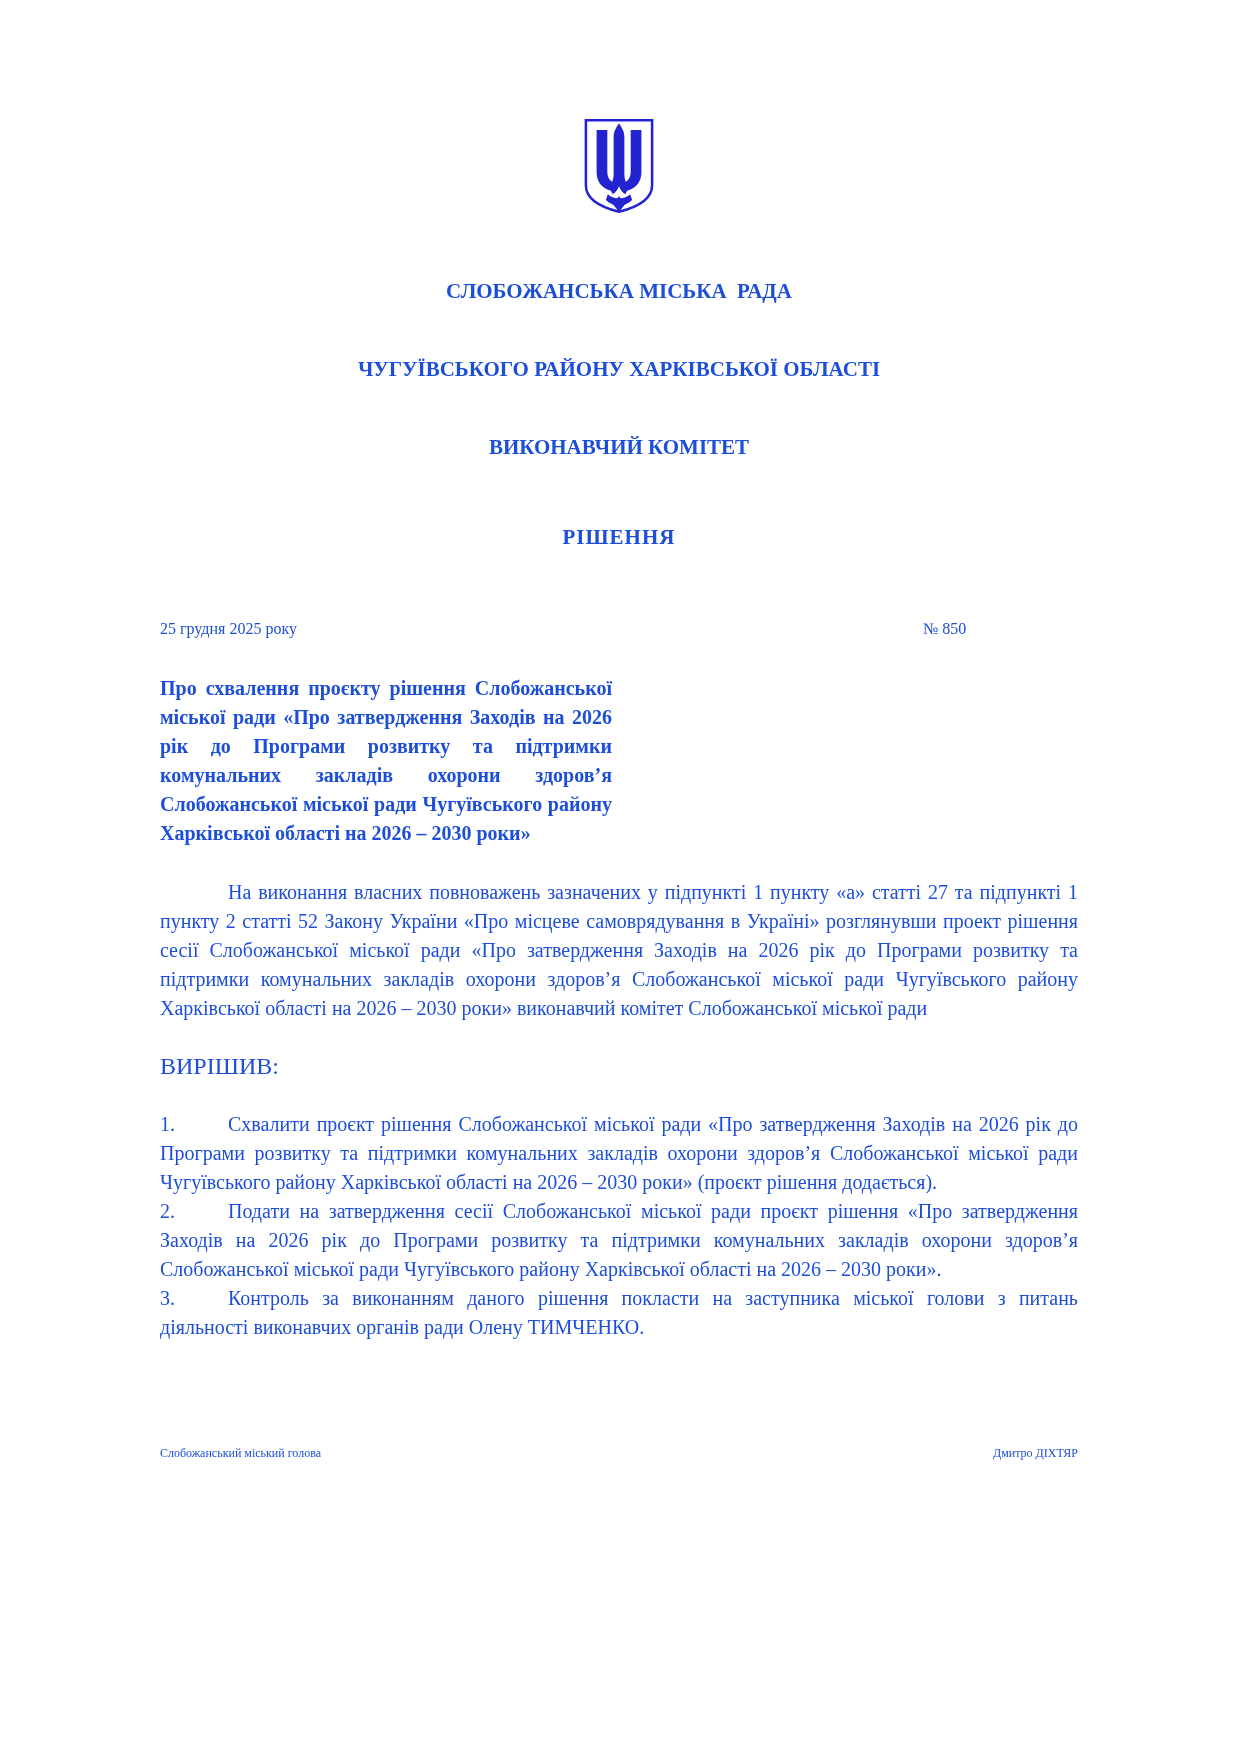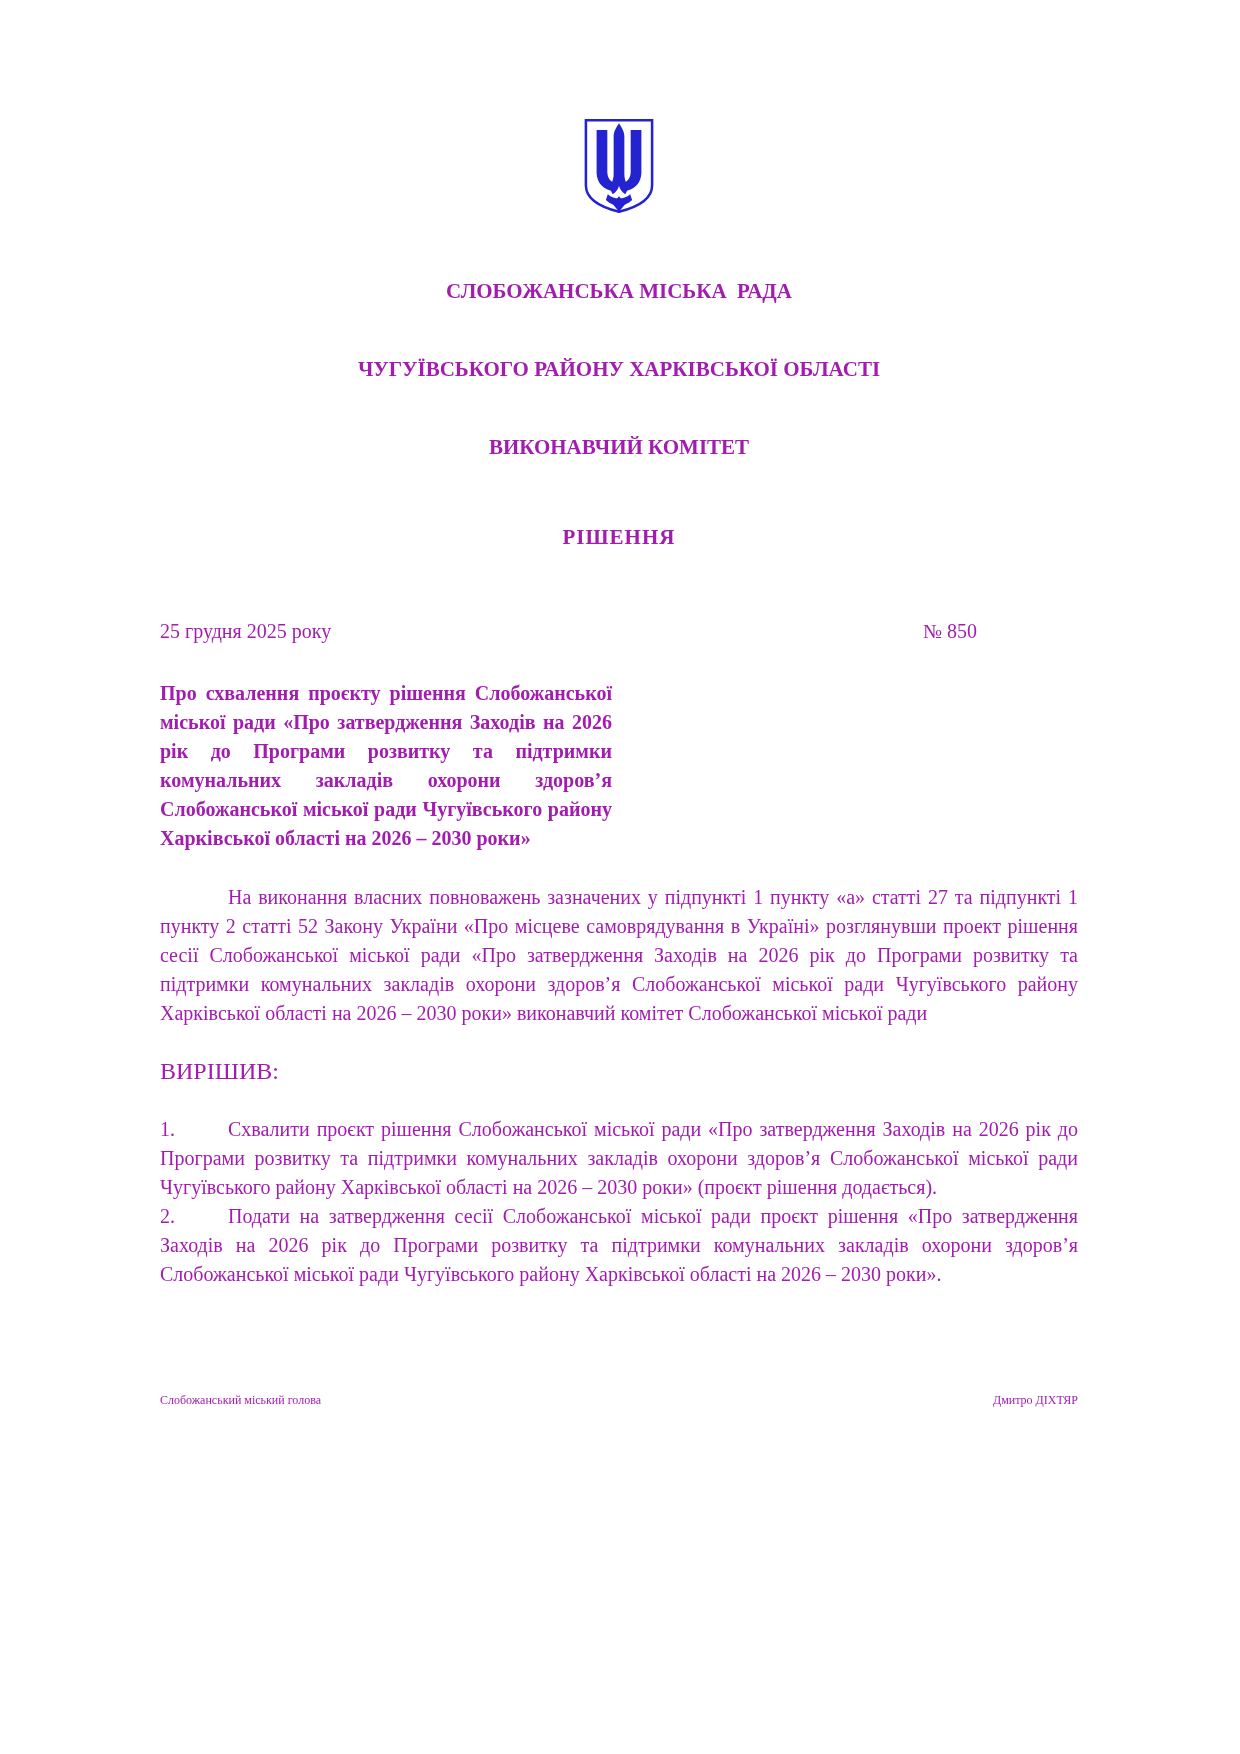--- a/index.html
+++ b/index.html
@@ -5,21 +5,21 @@
   html, body {
     margin: 0;
     padding: 0;
     background: #ffffff;
   }
   .page {
     position: relative;
     width: 1240px;
     height: 1754px;
     background: #ffffff;
-    color: #a21caf;
+    color: #1d4ed8;
     font-family: "Liberation Serif", serif;
     overflow: hidden;
     box-sizing: border-box;
   }
   .content {
     padding: 0 162px 0 160px;
   }
   .emblem-wrap {
     padding-top: 116px;
     text-align: center;
@@ -42,21 +42,21 @@
     text-align: center;
     font-weight: bold;
     font-size: 21px;
     letter-spacing: 1px;
   }
   .meta-row {
     margin-top: 70px;
     display: flex;
     justify-content: space-between;
     align-items: baseline;
-    font-size: 20px;
+    font-size: 16px;
   }
   .meta-row .m-left  { width: 300px; text-align: left; }
   .meta-row .m-center{ flex: 1; text-align: center; }
   .meta-row .m-right { width: 155px; text-align: left; }
   .doc-title {
     margin-top: 36px;
     width: 452px;
     font-weight: bold;
     font-size: 20px;
     line-height: 29px;
@@ -129,20 +129,21 @@
 
     <div class="doc-title">Про схвалення проєкту рішення Слобожанської міської ради «Про затвердження Заходів на 2026 рік до Програми розвитку та підтримки комунальних закладів охорони здоров’я Слобожанської міської ради Чугуївського району Харківської області на 2026 – 2030 роки»</div>
 
     <p class="preamble">На виконання власних повноважень зазначених у підпункті 1 пункту «а» статті 27 та підпункті 1 пункту 2 статті 52 Закону України «Про місцеве самоврядування в Україні» розглянувши проект рішення сесії Слобожанської міської ради «Про затвердження Заходів на 2026 рік до  Програми розвитку та підтримки комунальних закладів охорони здоров’я Слобожанської міської ради Чугуївського району Харківської області на 2026 – 2030 роки» виконавчий комітет Слобожанської міської ради</p>
 
     <div class="resolved">ВИРІШИВ:</div>
 
     <div class="items">
       <p class="item"><span class="num">1.</span><span>Схвалити проєкт рішення Слобожанської міської ради «Про затвердження Заходів на 2026 рік до  Програми розвитку та підтримки комунальних закладів охорони здоров’я Слобожанської міської ради Чугуївського району Харківської області на 2026 – 2030 роки» (проєкт рішення додається).</span></p>
       <p class="item"><span class="num">2.</span><span>Подати на затвердження сесії Слобожанської міської ради проєкт рішення «Про затвердження Заходів на 2026 рік до  Програми розвитку та підтримки комунальних закладів охорони здоров’я Слобожанської міської ради Чугуївського району Харківської області на 2026 – 2030 роки».</span></p>
+      <p class="item"><span class="num">3.</span><span>Контроль за виконанням даного рішення покласти на заступника міської голови з питань діяльності виконавчих органів ради Олену ТИМЧЕНКО.</span></p>
     </div>
 
     <div class="signature-row">
       <span>Слобожанський міський голова</span>
       <span>Дмитро ДІХТЯР</span>
     </div>
 
   </div>
 </div>
 

